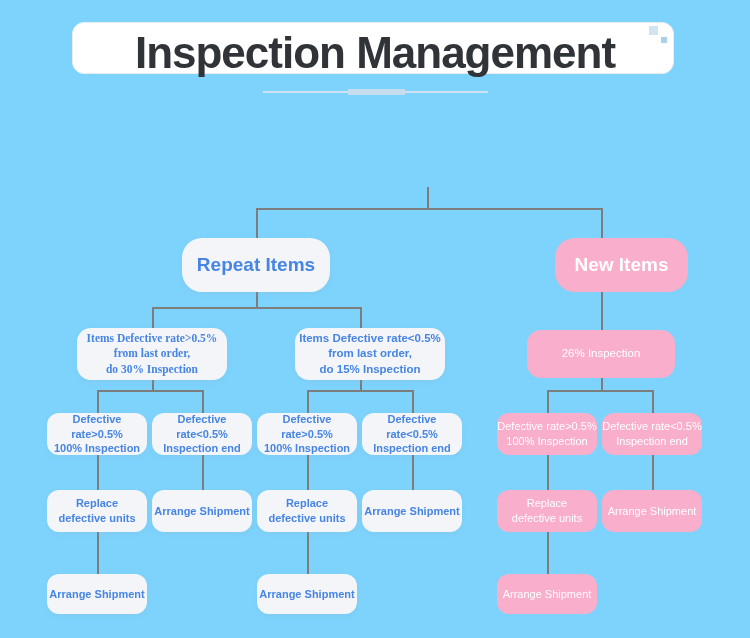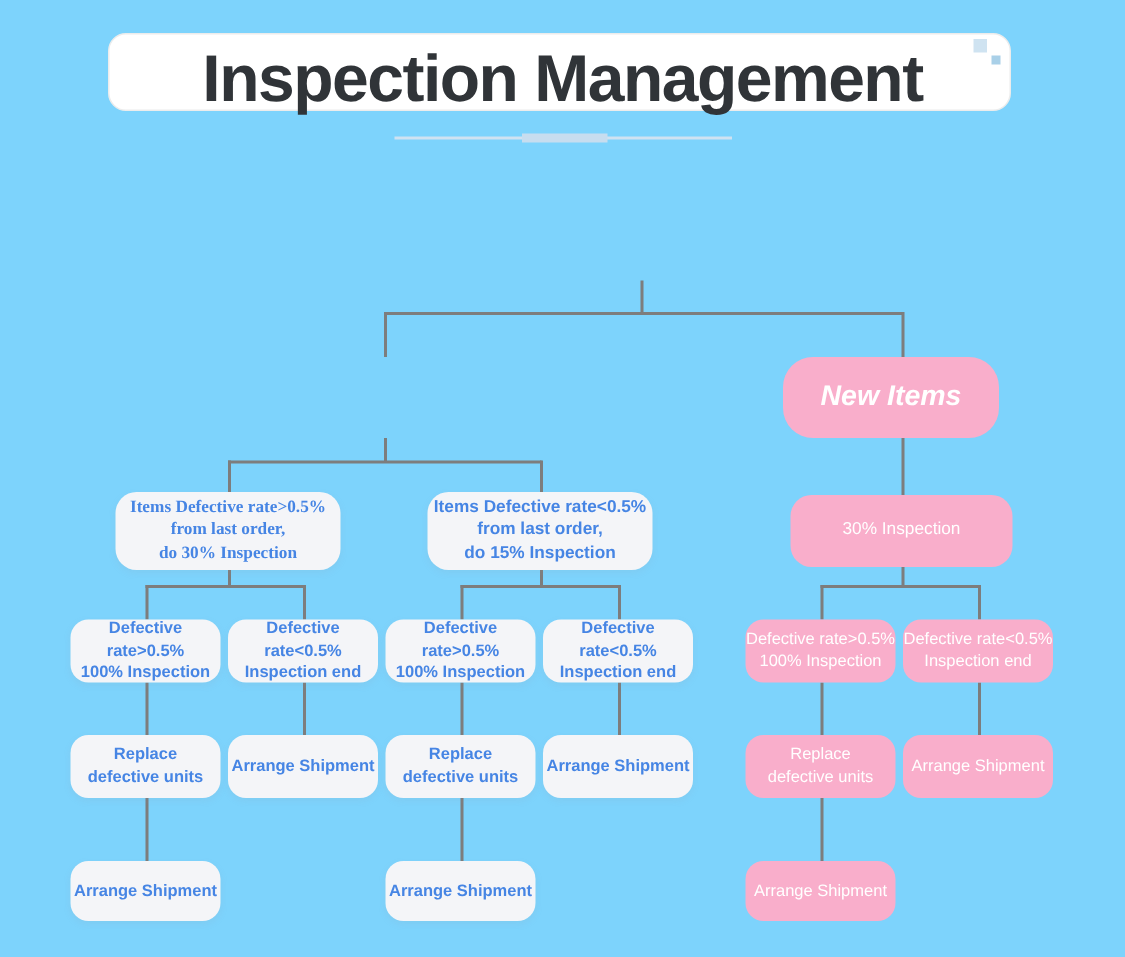--- a/index.html
+++ b/index.html
@@ -31,23 +31,23 @@
     text-align:center;white-space:pre-line;background:var(--c-node_bg);
     color:var(--c-blue);box-shadow:0 2px 5px rgba(150,160,175,0.12);box-sizing:border-box;}
   .node.pink{background:var(--c-pink);color:#fff;box-shadow:none;}
   .lg{font-size:19px;font-weight:bold;border-radius:20px;line-height:1.25;}
   .md{font-size:11.5px;font-weight:600;border-radius:14px;line-height:1.35;}
   .sm{font-size:11px;font-weight:600;border-radius:12px;line-height:1.35;}
   .pink.md,.pink.sm{font-weight:500;}
 
   .p-root{left:343px;top:125px;width:170px;height:62px;}
   .p-repeat{left:182px;top:238px;width:148px;height:54px;}
-  .p-new{left:522px;top:238px;width:144px;height:54px;font-style:italic;}
+  .p-new{left:555px;top:238px;width:133px;height:54px;}
   .p-rhigh{left:77px;top:328px;width:150px;height:52px;font-family:Liberation Serif, serif;}
-  .p-rlow{left:285px;top:328px;width:150px;height:52px;text-align:center;}
+  .p-rlow{left:295px;top:328px;width:150px;height:52px;text-align:center;}
   .p-ninsp{left:527px;top:330px;width:148px;height:48px;}
   .p-l3a{left:47px;top:413px;width:100px;height:42px;}
   .p-l3b{left:152px;top:413px;width:100px;height:42px;}
   .p-l3c{left:257px;top:413px;width:100px;height:42px;}
   .p-l3d{left:362px;top:413px;width:100px;height:42px;}
   .p-l3e{left:497px;top:413px;width:100px;height:42px;}
   .p-l3f{left:602px;top:413px;width:100px;height:42px;}
   .p-l4a{left:47px;top:490px;width:100px;height:42px;}
   .p-l4b{left:152px;top:490px;width:100px;height:42px;}
   .p-l4c{left:257px;top:490px;width:100px;height:42px;}
@@ -94,29 +94,30 @@
   <div class="vl" style="left:97px;top:455px;height:35px"></div>
   <div class="vl" style="left:202px;top:455px;height:35px"></div>
   <div class="vl" style="left:307px;top:455px;height:35px"></div>
   <div class="vl" style="left:412px;top:455px;height:35px"></div>
   <div class="vl" style="left:547px;top:455px;height:35px"></div>
   <div class="vl" style="left:652px;top:455px;height:35px"></div>
   <div class="vl" style="left:97px;top:532px;height:42px"></div>
   <div class="vl" style="left:307px;top:532px;height:42px"></div>
   <div class="vl" style="left:547px;top:532px;height:42px"></div>
 
+  <div class="node lg p-repeat">Repeat Items</div>
   <div class="node lg pink p-new">New Items</div>
 
   <div class="node md p-rhigh">Items Defective rate&gt;0.5%
 from last order,
 do 30% Inspection</div>
   <div class="node md p-rlow">Items Defective rate&lt;0.5%
 from last order,
 do 15% Inspection</div>
-  <div class="node md pink p-ninsp">30% Inspection</div>
+  <div class="node md pink p-ninsp">26% Inspection</div>
 
   <div class="node sm p-l3a">Defective rate&gt;0.5%
 100% Inspection</div>
   <div class="node sm p-l3b">Defective rate&lt;0.5%
 Inspection end</div>
   <div class="node sm p-l3c">Defective rate&gt;0.5%
 100% Inspection</div>
   <div class="node sm p-l3d">Defective rate&lt;0.5%
 Inspection end</div>
   <div class="node sm pink p-l3e">Defective rate&gt;0.5%

